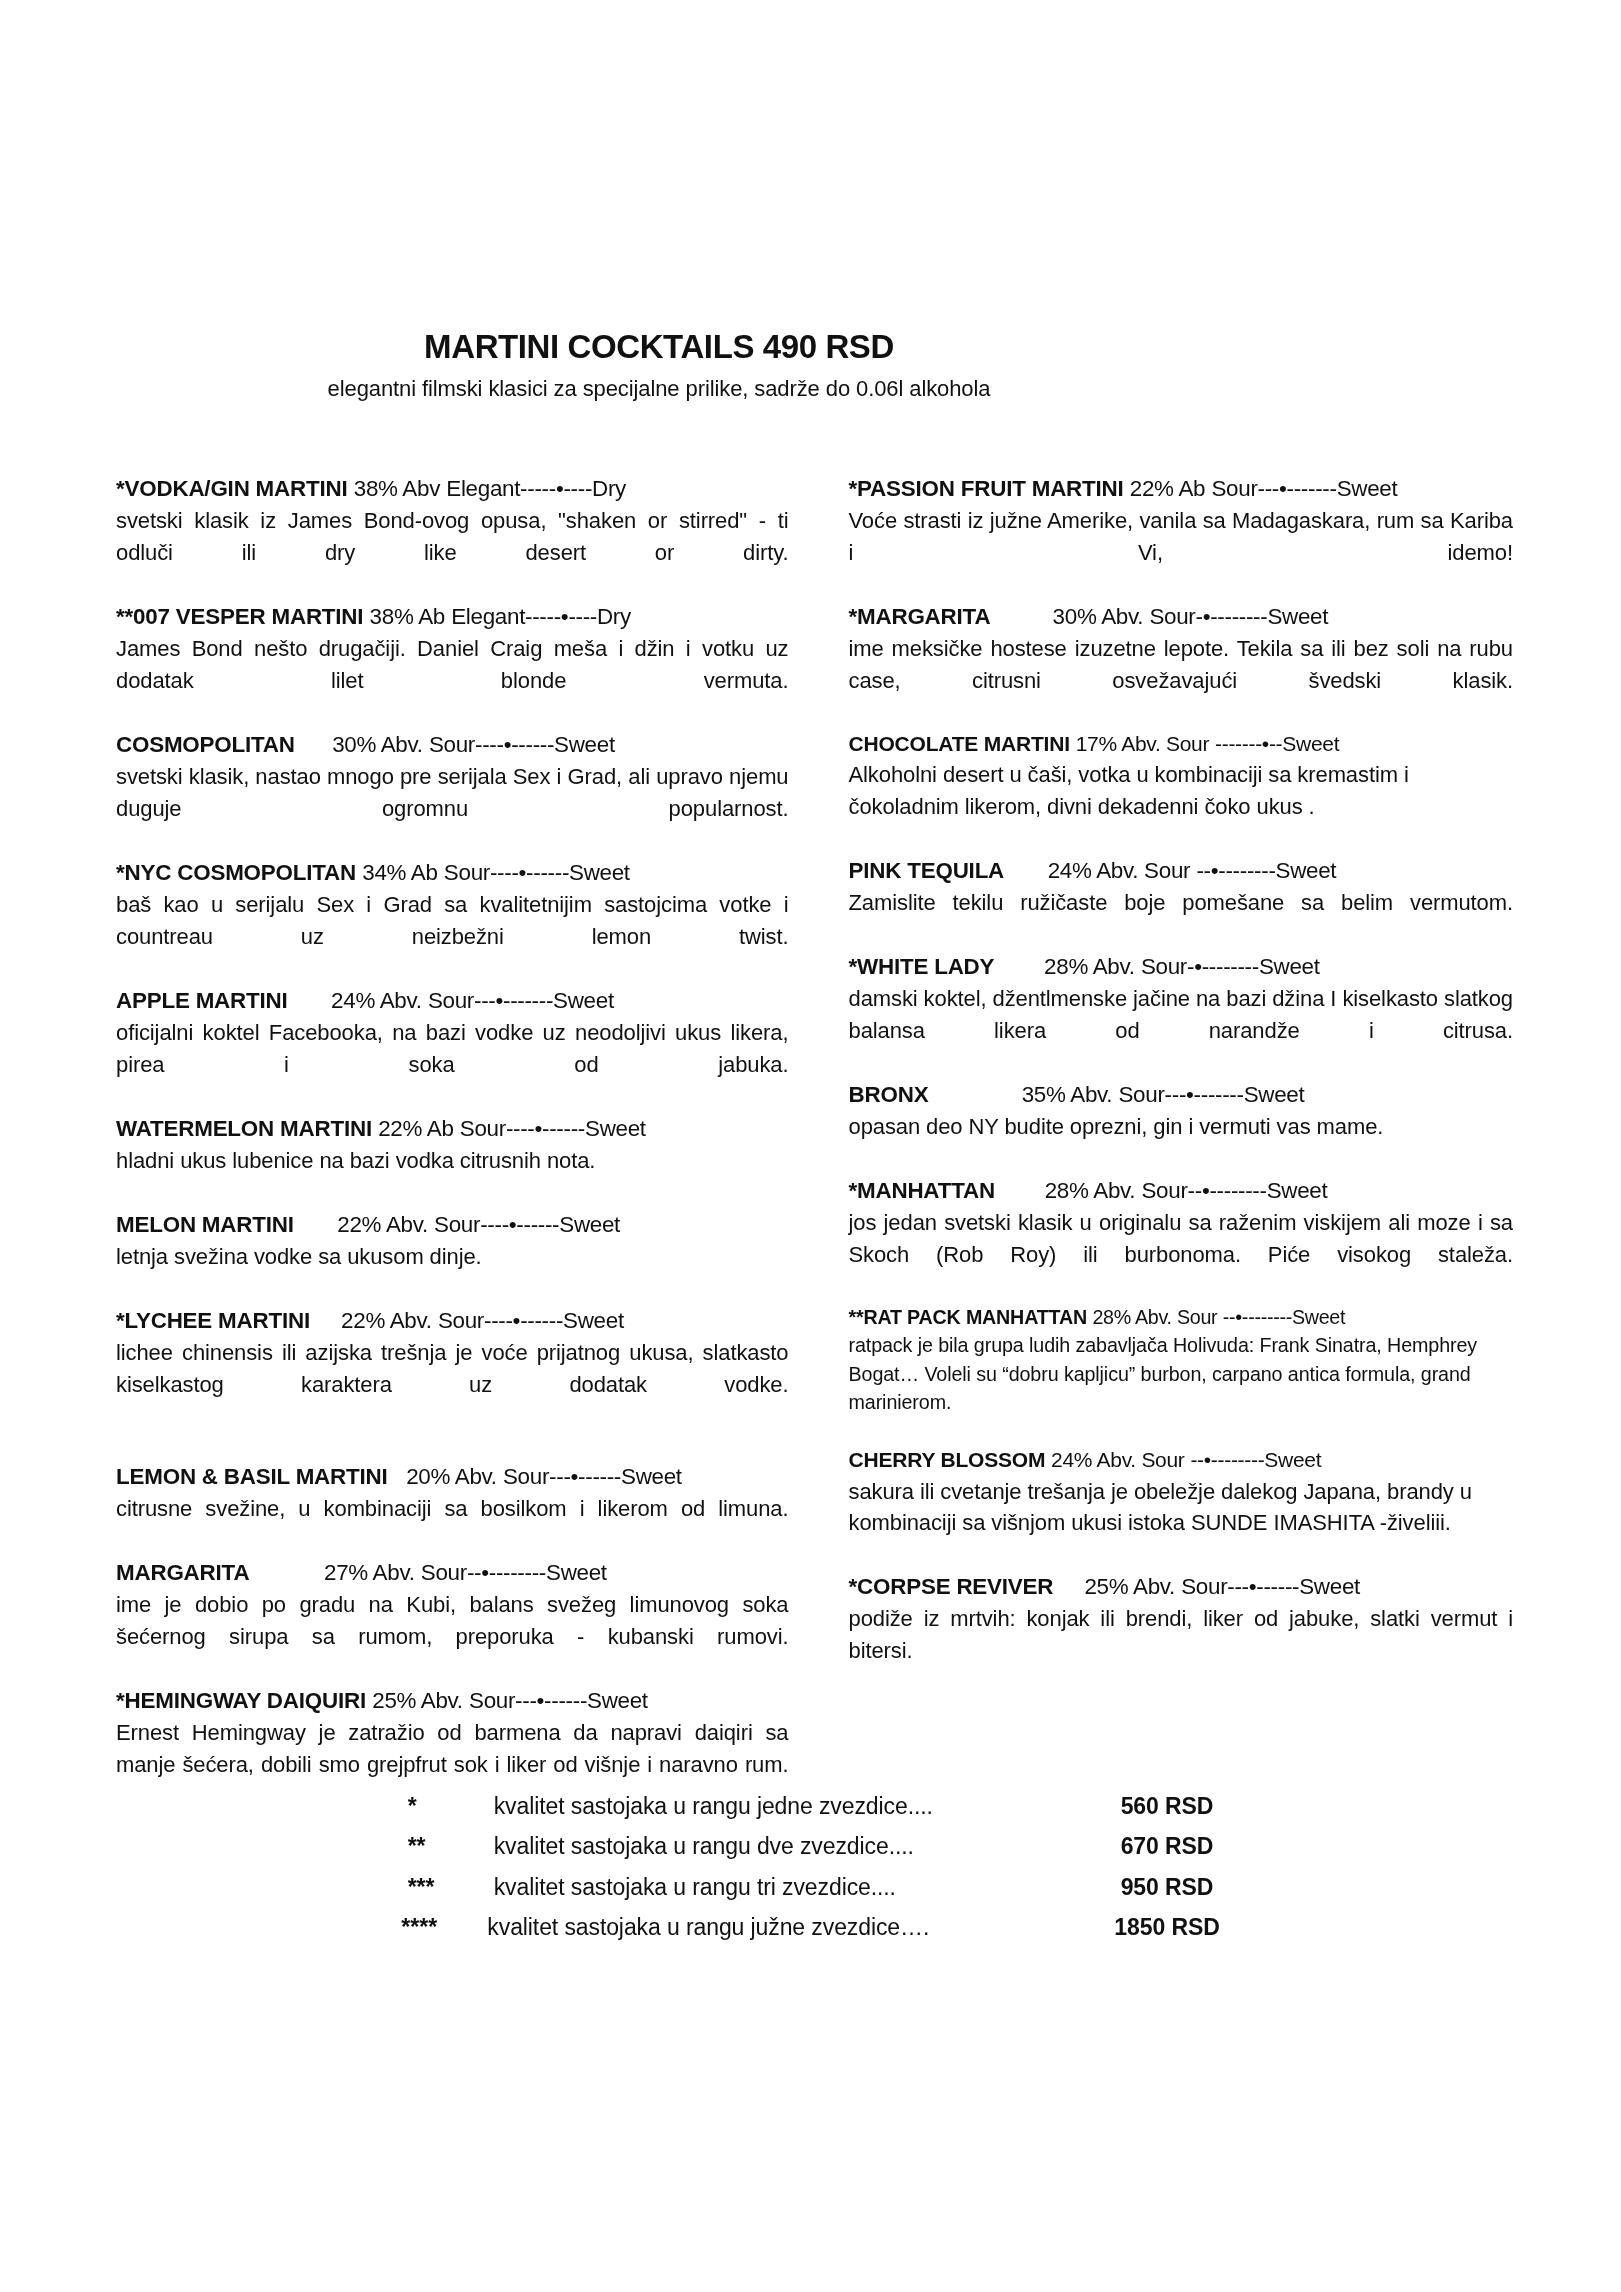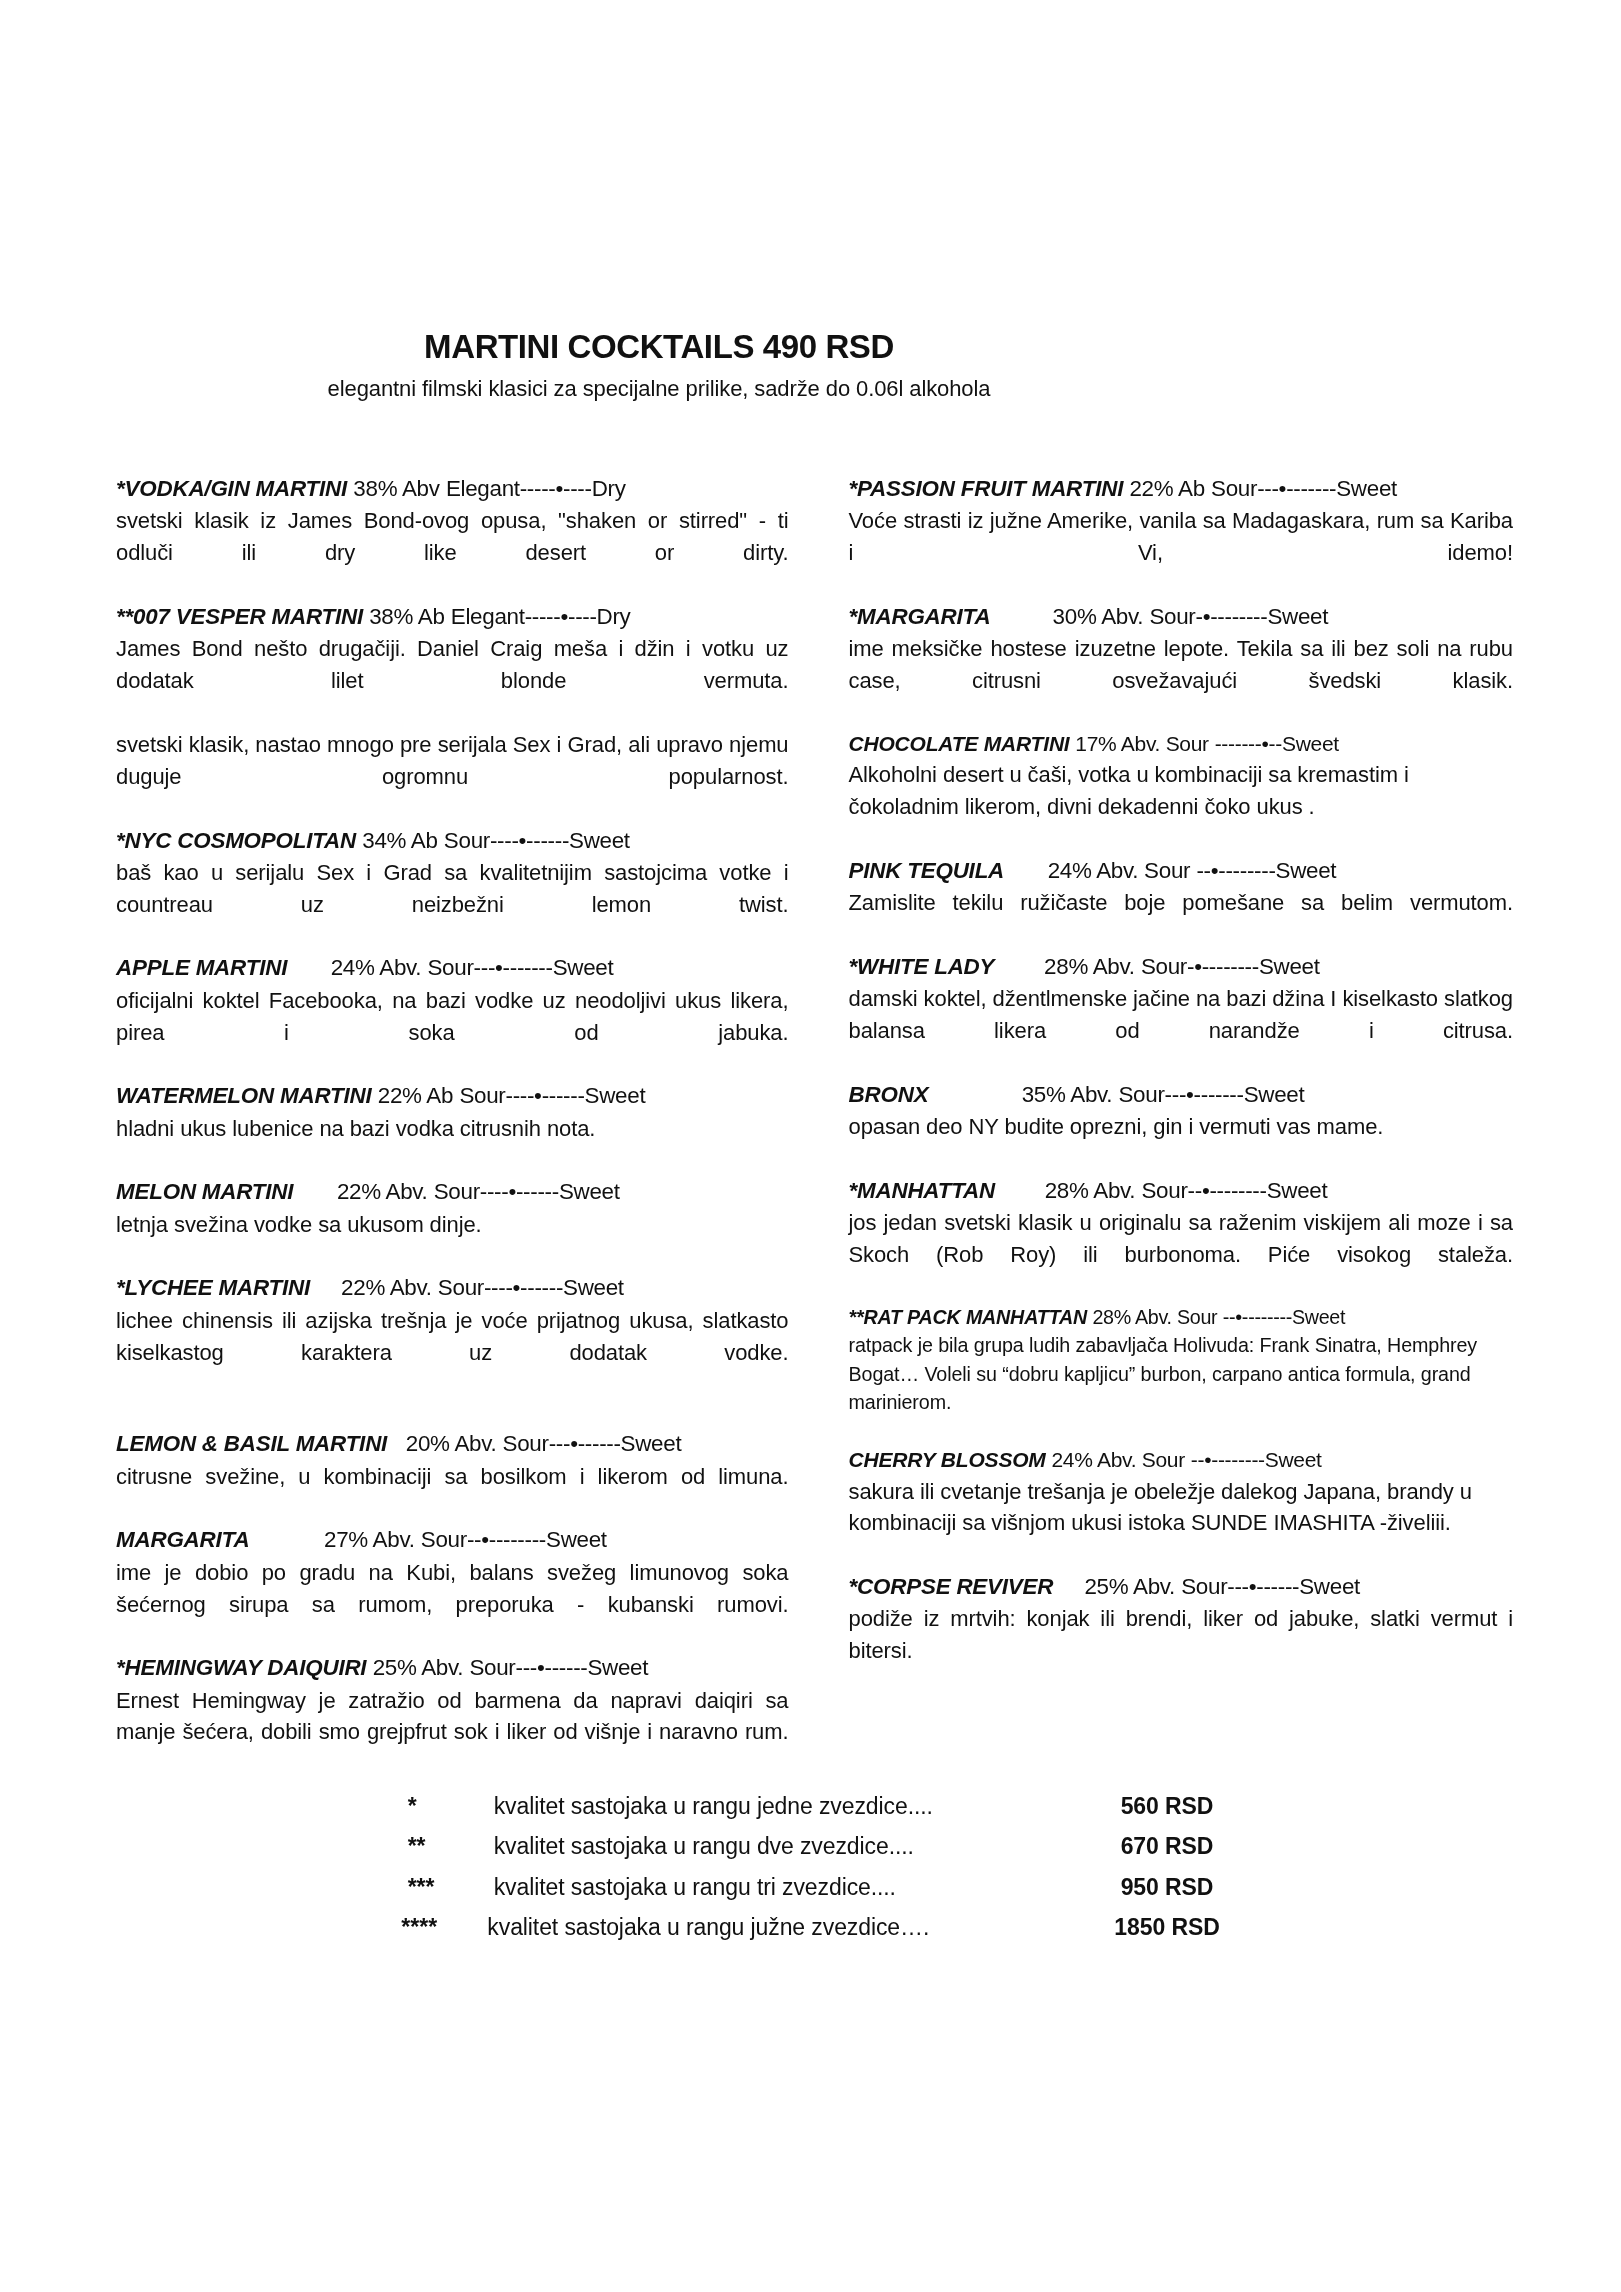--- a/index.html
+++ b/index.html
@@ -71,21 +71,20 @@
   }
   .entry-head {
     display: block;
     font-size: 22.4px;
     line-height: 1.44;
     white-space: nowrap;
   }
   .cocktail-name {
     font-weight: bold;
     letter-spacing: -0.2px;
-    font-style: italic;
   }
   .meta {
     font-weight: normal;
     letter-spacing: -0.3px;
   }
   .scale {
     font-weight: normal;
     letter-spacing: -0.3px;
   }
   .desc {
@@ -162,20 +161,21 @@
         <div class="entry-head"><span class="cocktail-name">*VODKA/GIN MARTINI</span> <span class="meta">38% Abv</span> <span class="scale">Elegant-----•----Dry</span></div>
         <div class="desc">svetski klasik iz James Bond-ovog opusa, "shaken or stirred" - ti odluči ili dry like desert or dirty.</div>
       </div>
 
       <div class="entry">
         <div class="entry-head"><span class="cocktail-name">**007 VESPER MARTINI</span> <span class="meta">38% Ab</span> <span class="scale">Elegant-----•----Dry</span></div>
         <div class="desc">James Bond nešto drugačiji. Daniel Craig meša i džin i votku uz dodatak lilet blonde vermuta.</div>
       </div>
 
       <div class="entry">
+        <div class="entry-head"><span class="cocktail-name">COSMOPOLITAN</span> &nbsp;&nbsp;&nbsp;&nbsp;&nbsp;<span class="meta">30% Abv.</span> <span class="scale">Sour----•------Sweet</span></div>
         <div class="desc">svetski klasik, nastao mnogo pre serijala Sex i Grad, ali upravo njemu duguje ogromnu popularnost.</div>
       </div>
 
       <div class="entry">
         <div class="entry-head"><span class="cocktail-name">*NYC COSMOPOLITAN</span> <span class="meta">34% Ab</span> <span class="scale">Sour----•------Sweet</span></div>
         <div class="desc">baš kao u serijalu Sex i Grad sa kvalitetnijim sastojcima votke i countreau uz neizbežni lemon twist.</div>
       </div>
 
       <div class="entry">
         <div class="entry-head"><span class="cocktail-name">APPLE MARTINI</span> &nbsp;&nbsp;&nbsp;&nbsp;&nbsp;&nbsp;<span class="meta">24% Abv.</span> <span class="scale">Sour---•-------Sweet</span></div>

